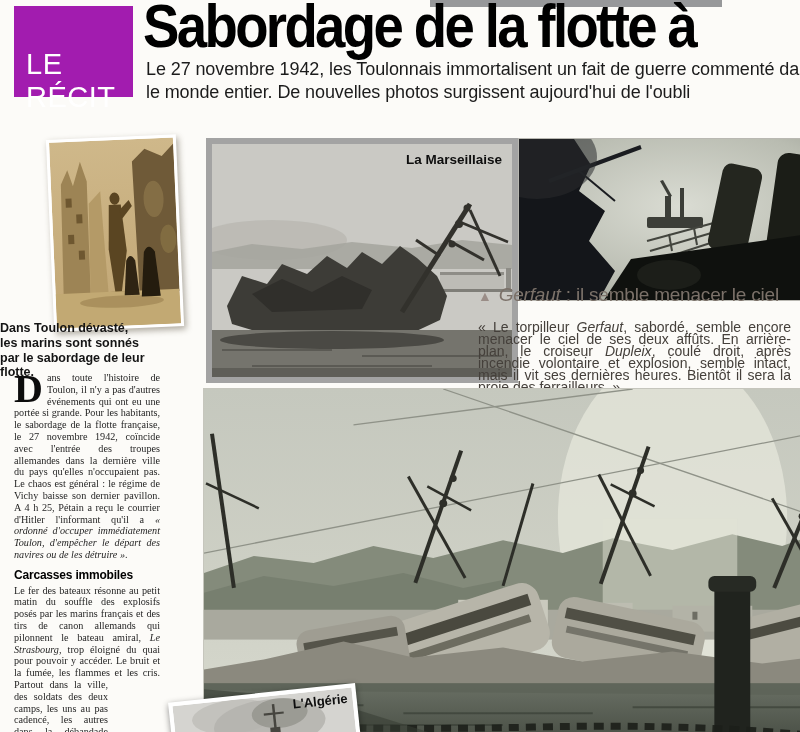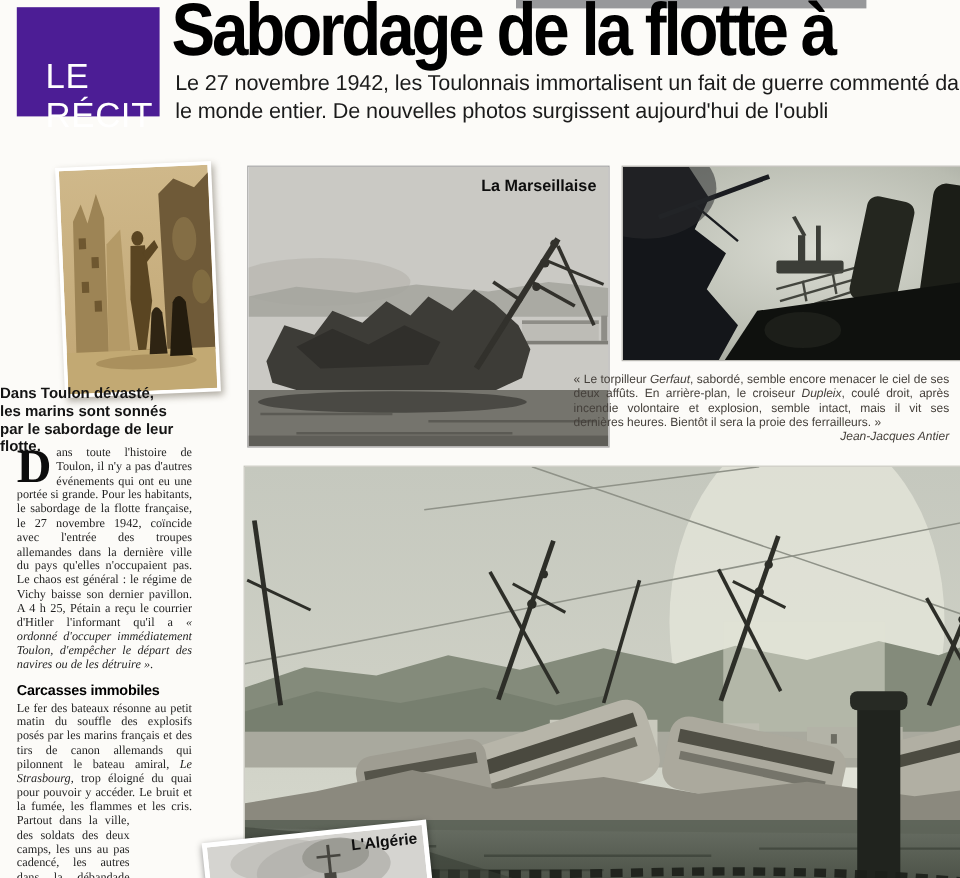--- a/index.html
+++ b/index.html
@@ -1,48 +1,48 @@
 <!DOCTYPE html>
 <html lang="fr"><head>
 <meta charset="utf-8">
 <style>
   html,body{margin:0;padding:0;background:#e9e7e2;}
   .page{position:relative;width:800px;height:732px;margin:0 auto;background:#fcfbf8;
         overflow:hidden;font-family:"Liberation Sans",sans-serif;color:#1c1c1c;}
 
   
   .top-bar{position:absolute;left:430px;top:0;width:292px;height:7px;background:#97989a;}
-  .kicker{position:absolute;left:14px;top:6px;width:119px;height:91px;background:#4c1d95;
-          color:#fff;box-sizing:border-box;padding:9px 0 0 24px;font-size:29px;line-height:1.13;
+  .kicker{position:absolute;left:14px;top:6px;width:119px;height:91px;background:#a21caf;
+          color:#fff;box-sizing:border-box;padding:9px 0 0 12px;font-size:29px;line-height:1.13;
           white-space:pre-line;letter-spacing:.5px;}
   .headline{position:absolute;left:143px;top:-10px;margin:0;font-size:62px;font-weight:bold;
             color:#000;letter-spacing:-3px;white-space:nowrap;transform:scale(.88,1);
             transform-origin:0 0;}
   .subhead{position:absolute;left:146px;top:58px;width:672px;margin:0;font-size:18px;
            line-height:1.28;color:#1b1b1b;letter-spacing:-.1px;}
 
   
   .photo{position:absolute;overflow:hidden;}
   .photo svg{display:block;width:100%;height:100%;}
   .photo-label{position:absolute;top:8px;right:10px;font-weight:bold;font-size:13.5px;color:#0e0e0e;}
 
   .ruins{left:10px;top:121px;width:130px;height:192px;background:#fff;padding:3px;
          box-sizing:border-box;transform:rotate(-2.5deg);box-shadow:2px 3px 6px rgba(60,50,30,.4);}
   .ruins-caption{position:absolute;left:0;top:321px;width:153px;text-align:left;font-weight:bold;
                  font-size:12.5px;line-height:1.18;white-space:pre-line;color:#141414;}
 
-  .marseillaise{left:166px;top:122px;width:300px;height:233px;border:1px solid #a3a3a3;}
+  .marseillaise{left:166px;top:122px;width:300px;height:233px;border:6px solid #a3a3a3;}
   .gerfaut{left:478px;top:122px;width:312px;height:161px;border:1px solid #b9b8b2;}
 
   .gerfaut-caption{position:absolute;left:478px;top:284px;width:318px;font-size:19px;
                    color:#7b7169;letter-spacing:-.2px;}
   .gerfaut-caption .tri{color:#9a8d87;font-size:14px;margin-right:7px;font-style:normal;}
   .gerfaut-caption .ship-name{font-style:italic;}
 
-  .quote{position:absolute;left:478px;top:311px;width:313px;margin:0;font-size:10px;
+  .quote{position:absolute;left:478px;top:321px;width:313px;margin:0;font-size:14px;
          line-height:12.1px;color:#45403b;text-align:justify;}
   .quote .attr{float:right;font-style:italic;margin-left:48px;}
   .em{font-style:italic;}
 
   
   .article{position:absolute;left:14px;top:372px;width:146px;font-family:"Liberation Serif",serif;
            font-size:10.2px;line-height:11.8px;color:#1f1f1f;text-align:justify;
            hyphens:auto;-webkit-hyphens:auto;}
   .article p{margin:0;}
   .dropcap{float:left;font-size:40px;line-height:32px;font-weight:bold;padding:1px 4px 0 0;color:#0c0c0c;}
@@ -170,20 +170,23 @@
         </g>
       <g transform="rotate(8 280 80)">
           <rect x="251" y="16" width="60" height="150" rx="11" fill="#1b1d17"></rect>
         </g>
       <path d="M85 161 L112 120 L312 92 L312 161 Z" fill="#0f110e"></path>
       <ellipse cx="150" cy="136" rx="32" ry="15" fill="#1c1e19"></ellipse>
       <ellipse cx="18" cy="18" rx="60" ry="42" fill="#2a2c2e" opacity=".55"></ellipse>
     </svg>
   </figure>
 
+  <div class="gerfaut-caption">
+    <span class="tri">▲</span><span class="ship-name">Gerfaut</span><span> : il semble menacer le ciel</span>
+  </div>
 
   <p class="quote"><span>« Le torpilleur </span><span class="em">Gerfaut</span><span>, sabordé, semble encore menacer le ciel de ses deux affûts. En arrière-plan, le croiseur </span><span class="em">Dupleix</span><span>, coulé droit, après incendie volontaire et explosion, semble intact, mais il vit ses dernières heures. Bientôt il sera la proie des ferrailleurs. » </span><span class="attr">Jean-Jacques Antier</span></p>
 
   <div class="article">
     <p><span class="dropcap">D</span><span>ans toute l'histoire de Toulon, il n'y a pas d'autres événements qui ont eu une portée si grande. Pour les habitants, le sabordage de la flotte française, le 27 novembre 1942, coïncide avec l'entrée des troupes allemandes dans la dernière ville du pays qu'elles n'occupaient pas. Le chaos est général : le régime de Vichy baisse son dernier pavillon. A 4 h 25, Pétain a reçu le courrier d'Hitler l'informant qu'il a </span><span class="em">« ordonné d'occuper immédiatement Toulon, d'empêcher le départ des navires ou de les détruire »</span><span>.</span></p>
     <h2 class="col-subheading">Carcasses immobiles</h2>
     <p><span>Le fer des bateaux résonne au petit matin du souffle des explosifs posés par les marins français et des tirs de canon allemands qui pilonnent le bateau amiral, </span><span class="em">Le Strasbourg</span><span>, trop éloigné du quai pour pouvoir y accéder. Le bruit et la fumée, les flammes et les cris. Partout </span><span class="wrap-spacer"></span><span>dans la ville, des soldats des deux camps, les uns au pas cadencé, les autres dans la débandade générale. Le</span></p>
   </div>
 
   <figure class="photo bigphoto">

